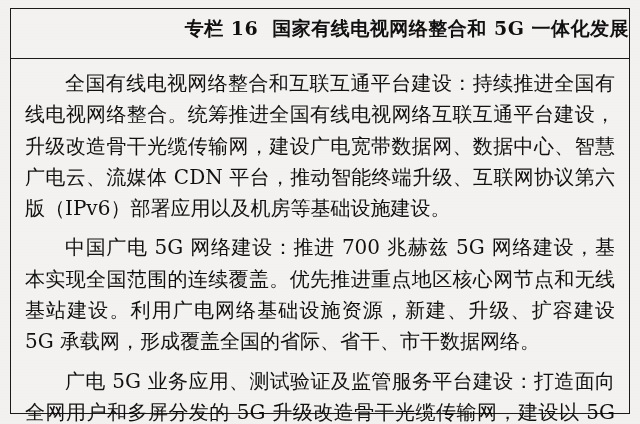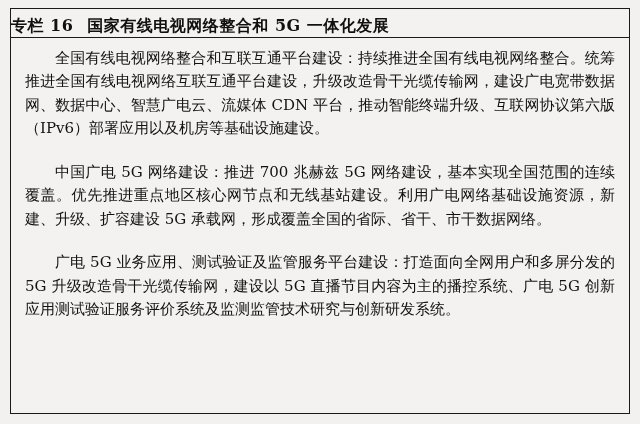--- a/index.html
+++ b/index.html
@@ -24,46 +24,46 @@
   .box {
     border: 1.5px solid #1a1a1a;
     box-sizing: border-box;
     width: 620px;
     height: 406px;
     background: #f4f2f0;
     position: relative;
   }
   .title-bar {
     border-bottom: 1.5px solid #1a1a1a;
-    text-align: left;
-    padding: 7px 0 0 0;
-    font-size: 16px;
+    text-align: right;
+    padding: 7px 0 16px 0;
+    font-size: 19px;
     font-weight: bold;
     letter-spacing: 0.5px;
     color: #101010;
     font-family: "DejaVu Serif", "Liberation Serif", serif;
   }
   .title-bar .t-num {
     margin-right: 14px;
   }
   .body-area {
     padding: 9px 14px 6px 14px;
   }
   p.para {
     margin: 0 0 1px 0;
-    font-size: 15px;
+    font-size: 20px;
     line-height: 1.565;
     color: #111;
     text-align: justify;
     text-justify: inter-ideograph;
     text-indent: 2em;
     font-family: "DejaVu Serif", "Liberation Serif", serif;
   }
   p.para + p.para {
-    margin-top: 20px;
+    margin-top: 8px;
   }
   .noise {
     position: absolute;
     inset: 0;
     pointer-events: none;
     opacity: 0.05;
     background:
       repeating-linear-gradient(0deg, rgba(0,0,0,0.06) 0px, rgba(0,0,0,0) 2px, rgba(0,0,0,0.04) 3px);
   }
 </style>

